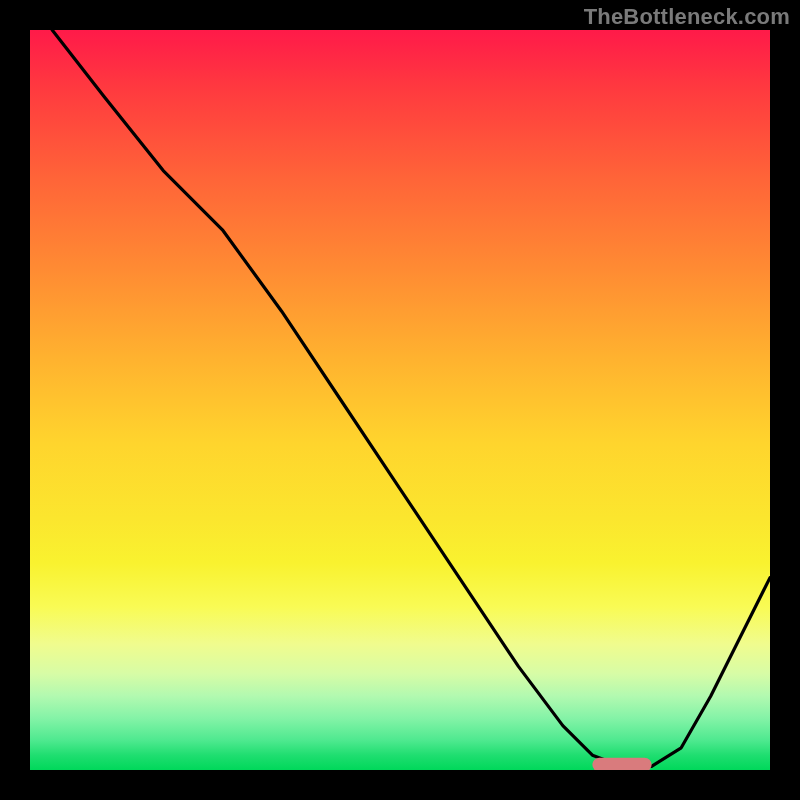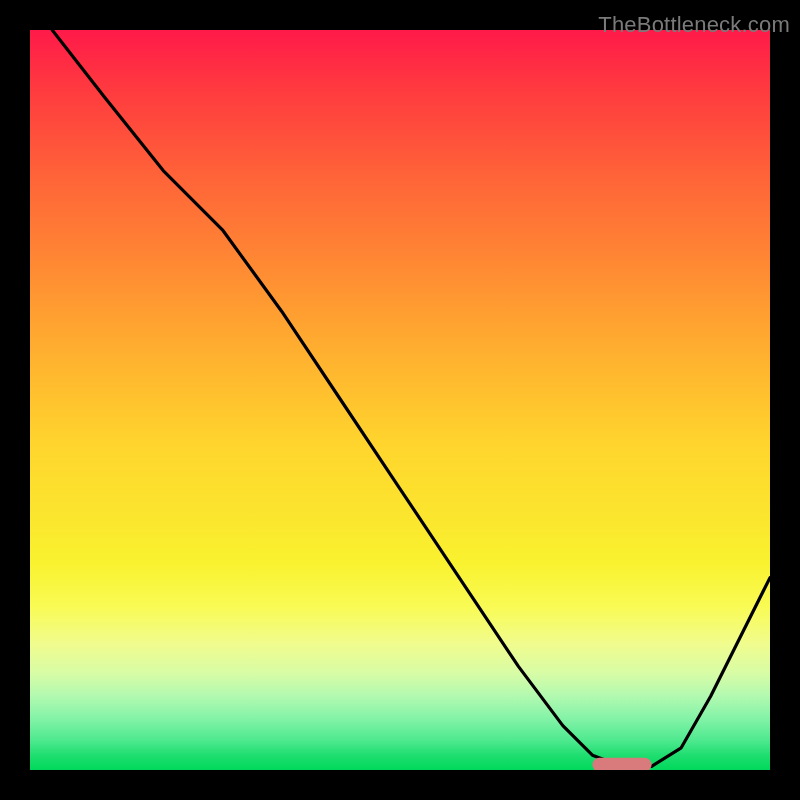--- a/index.html
+++ b/index.html
@@ -6,25 +6,25 @@
     margin: 0;
     padding: 0;
     width: 800px;
     height: 800px;
     background: #000;
     font-family: Arial, Helvetica, sans-serif;
     position: relative;
   }
   .watermark {
     position: absolute;
-    top: 12px;
+    top: 4px;
     right: 10px;
     color: #7a7a7a;
     font-size: 22px;
-    font-weight: 400;
+    font-weight: 700;
     letter-spacing: 0.2px;
     z-index: 5;
   }
   .outer {
     position: absolute;
     left: 0;
     top: 0;
     width: 800px;
     height: 800px;
     background: #000;

